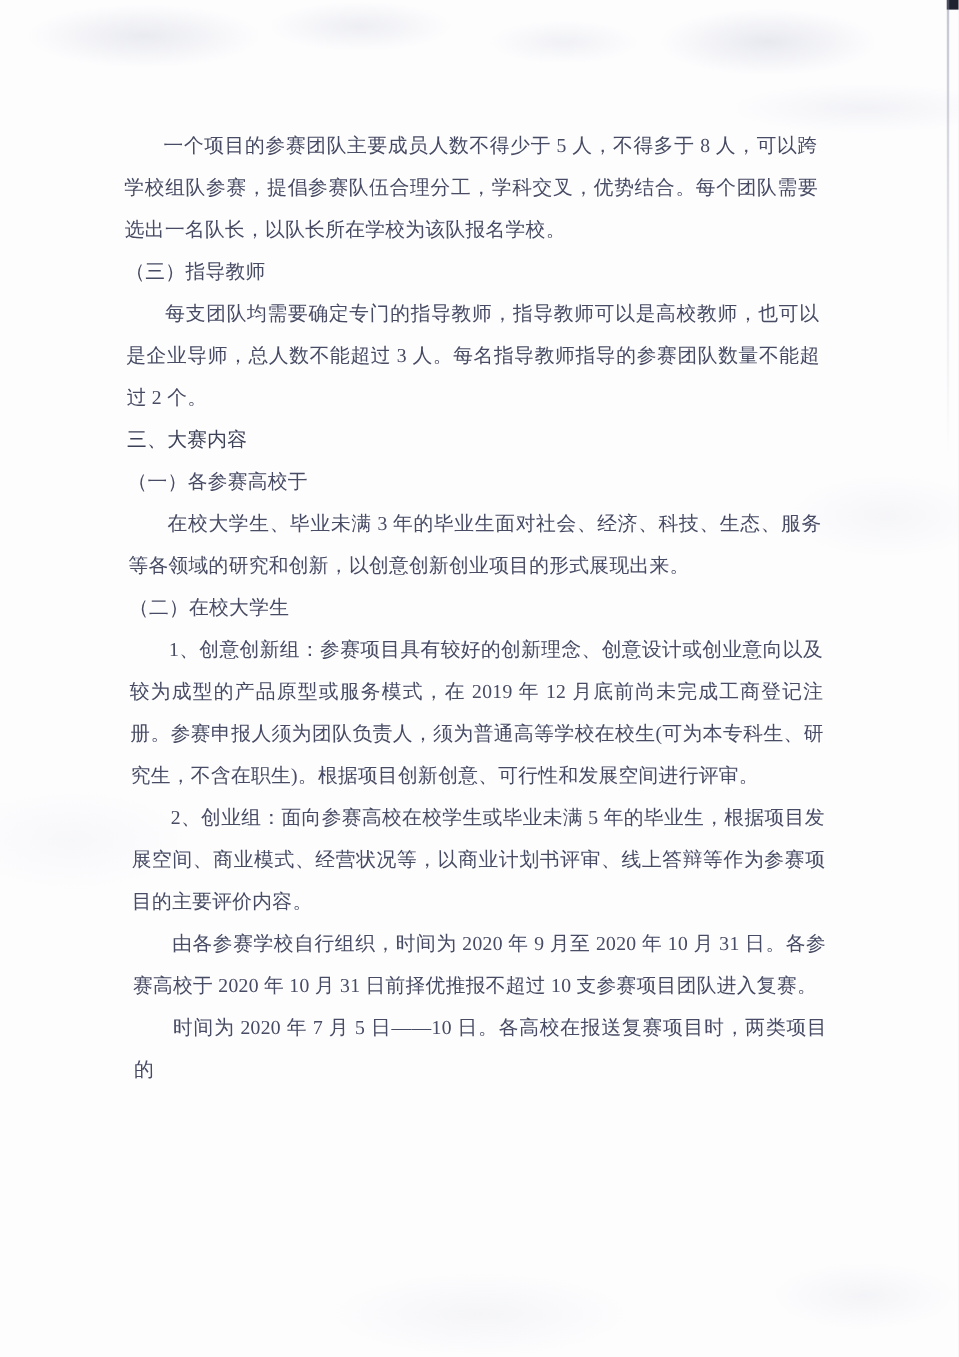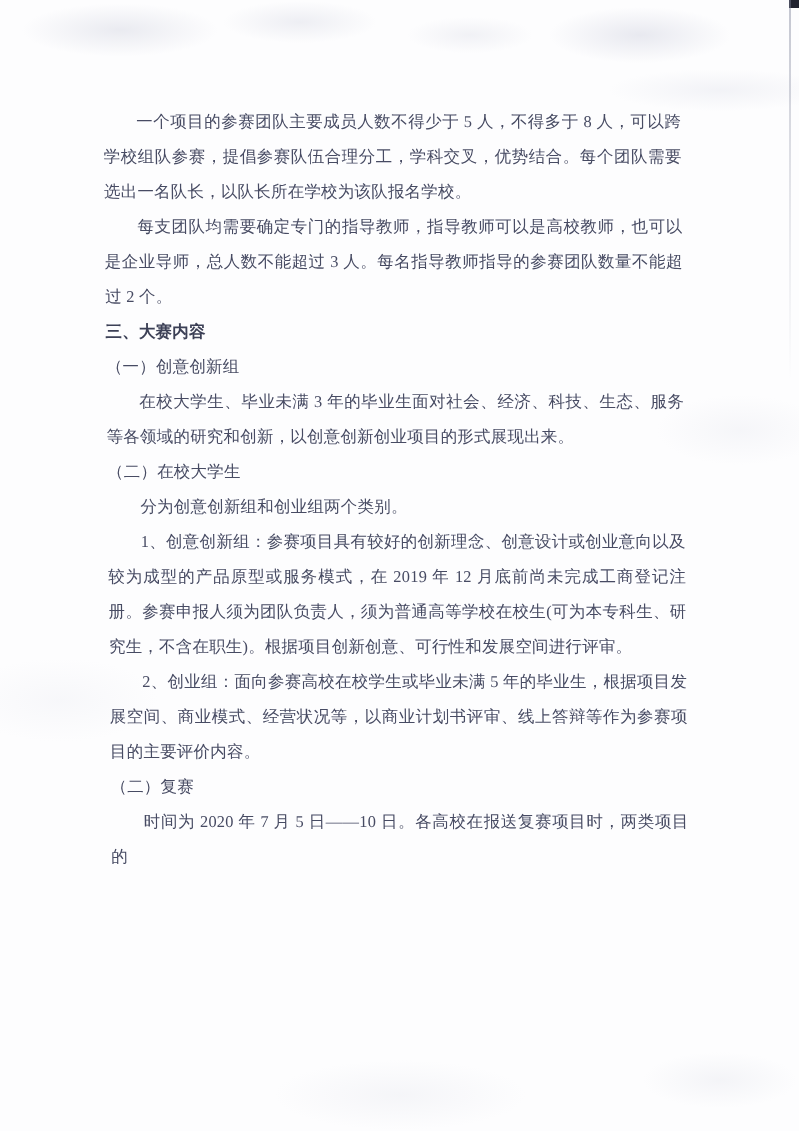--- a/index.html
+++ b/index.html
@@ -36,21 +36,21 @@
     transform-origin: 0 0;
     color: #474b63;
     font-size: 16.5px;
     line-height: 35px;
     text-align: justify;
     letter-spacing: 0.2px;
   }
   .content p { margin: 0; }
   .para-body { text-indent: 2em; }
   .para-subheading { text-indent: 0; }
-  .para-heading { text-indent: 0; font-weight: 700; color: #3c4056; }
+  .para-heading { text-indent: 0; font-weight: 400; color: #3c4056; }
   .corner-mark {
     position: absolute;
     top: 0;
     right: 0;
     width: 10px;
     height: 8px;
     background: #20222f;
   }
   .edge-line {
     position: absolute;
@@ -64,25 +64,25 @@
 </head>
 <body>
 
 <div class="scan-page">
 
   <div class="corner-mark"></div>
   <div class="edge-line"></div>
 
   <div class="content">
     <p class="para-body">一个项目的参赛团队主要成员人数不得少于 5 人，不得多于 8 人，可以跨学校组队参赛，提倡参赛队伍合理分工，学科交叉，优势结合。每个团队需要选出一名队长，以队长所在学校为该队报名学校。</p>
+    <p class="para-subheading">（三）指导教师</p>
     <p class="para-body">每支团队均需要确定专门的指导教师，指导教师可以是高校教师，也可以是企业导师，总人数不能超过 3 人。每名指导教师指导的参赛团队数量不能超过 2 个。</p>
     <p class="para-heading">三、大赛内容</p>
-    <p class="para-subheading">（一）创意创新组</p>
+    <p class="para-subheading">（一）各参赛高校于</p>
     <p class="para-body">在校大学生、毕业未满 3 年的毕业生面对社会、经济、科技、生态、服务等各领域的研究和创新，以创意创新创业项目的形式展现出来。</p>
     <p class="para-subheading">（二）在校大学生</p>
-    <p class="para-body">分为创意创新组和创业组两个类别。</p>
     <p class="para-body">1、创意创新组：参赛项目具有较好的创新理念、创意设计或创业意向以及较为成型的产品原型或服务模式，在 2019 年 12 月底前尚未完成工商登记注册。参赛申报人须为团队负责人，须为普通高等学校在校生(可为本专科生、研究生，不含在职生)。根据项目创新创意、可行性和发展空间进行评审。</p>
     <p class="para-body">2、创业组：面向参赛高校在校学生或毕业未满 5 年的毕业生，根据项目发展空间、商业模式、经营状况等，以商业计划书评审、线上答辩等作为参赛项目的主要评价内容。</p>
-    <p class="para-subheading">（二）复赛</p>
+    <p class="para-body">由各参赛学校自行组织，时间为 2020 年 9 月至 2020 年 10 月 31 日。各参赛高校于 2020 年 10 月 31 日前择优推报不超过 10 支参赛项目团队进入复赛。</p>
     <p class="para-body">时间为 2020 年 7 月 5 日——10 日。各高校在报送复赛项目时，两类项目的</p>
   </div>
 
 </div>
 
 </body></html>

